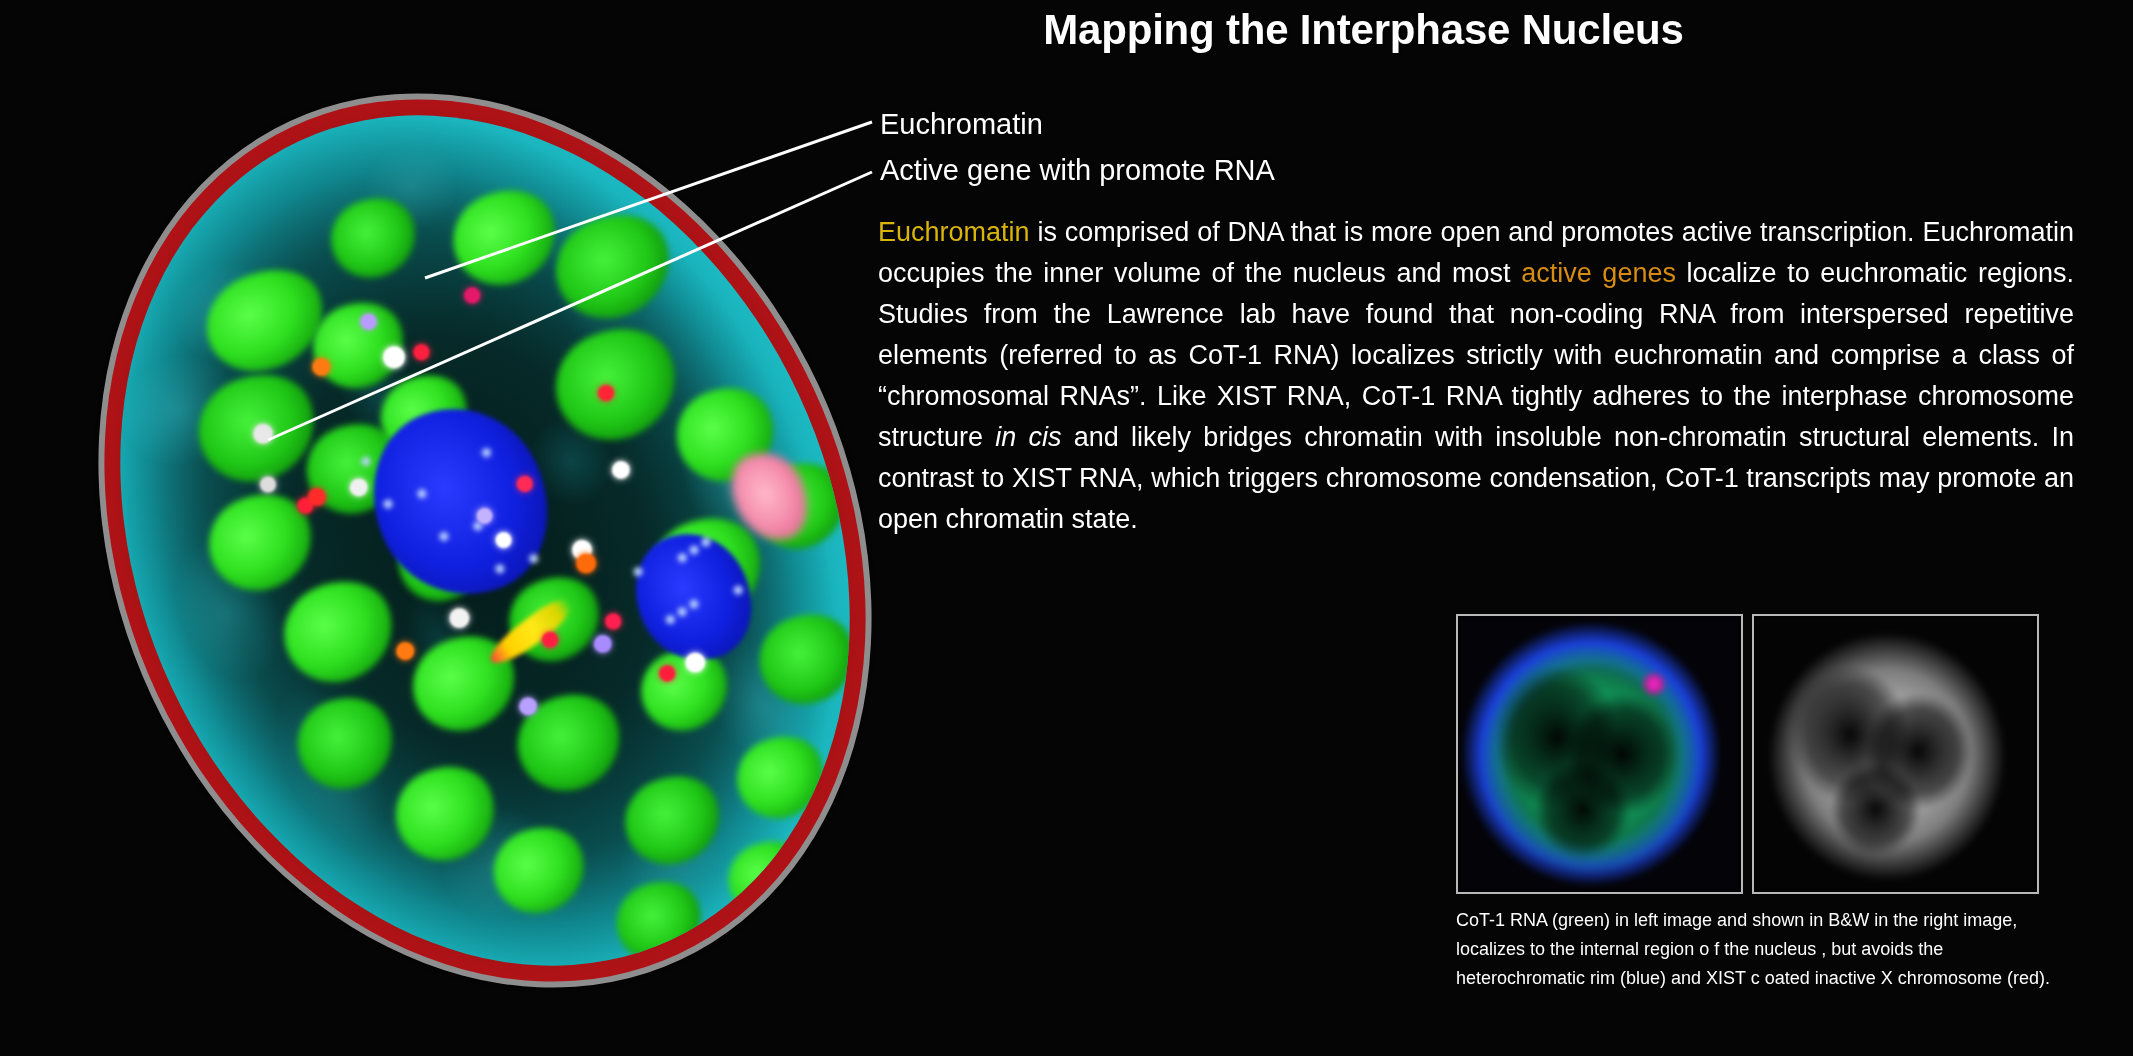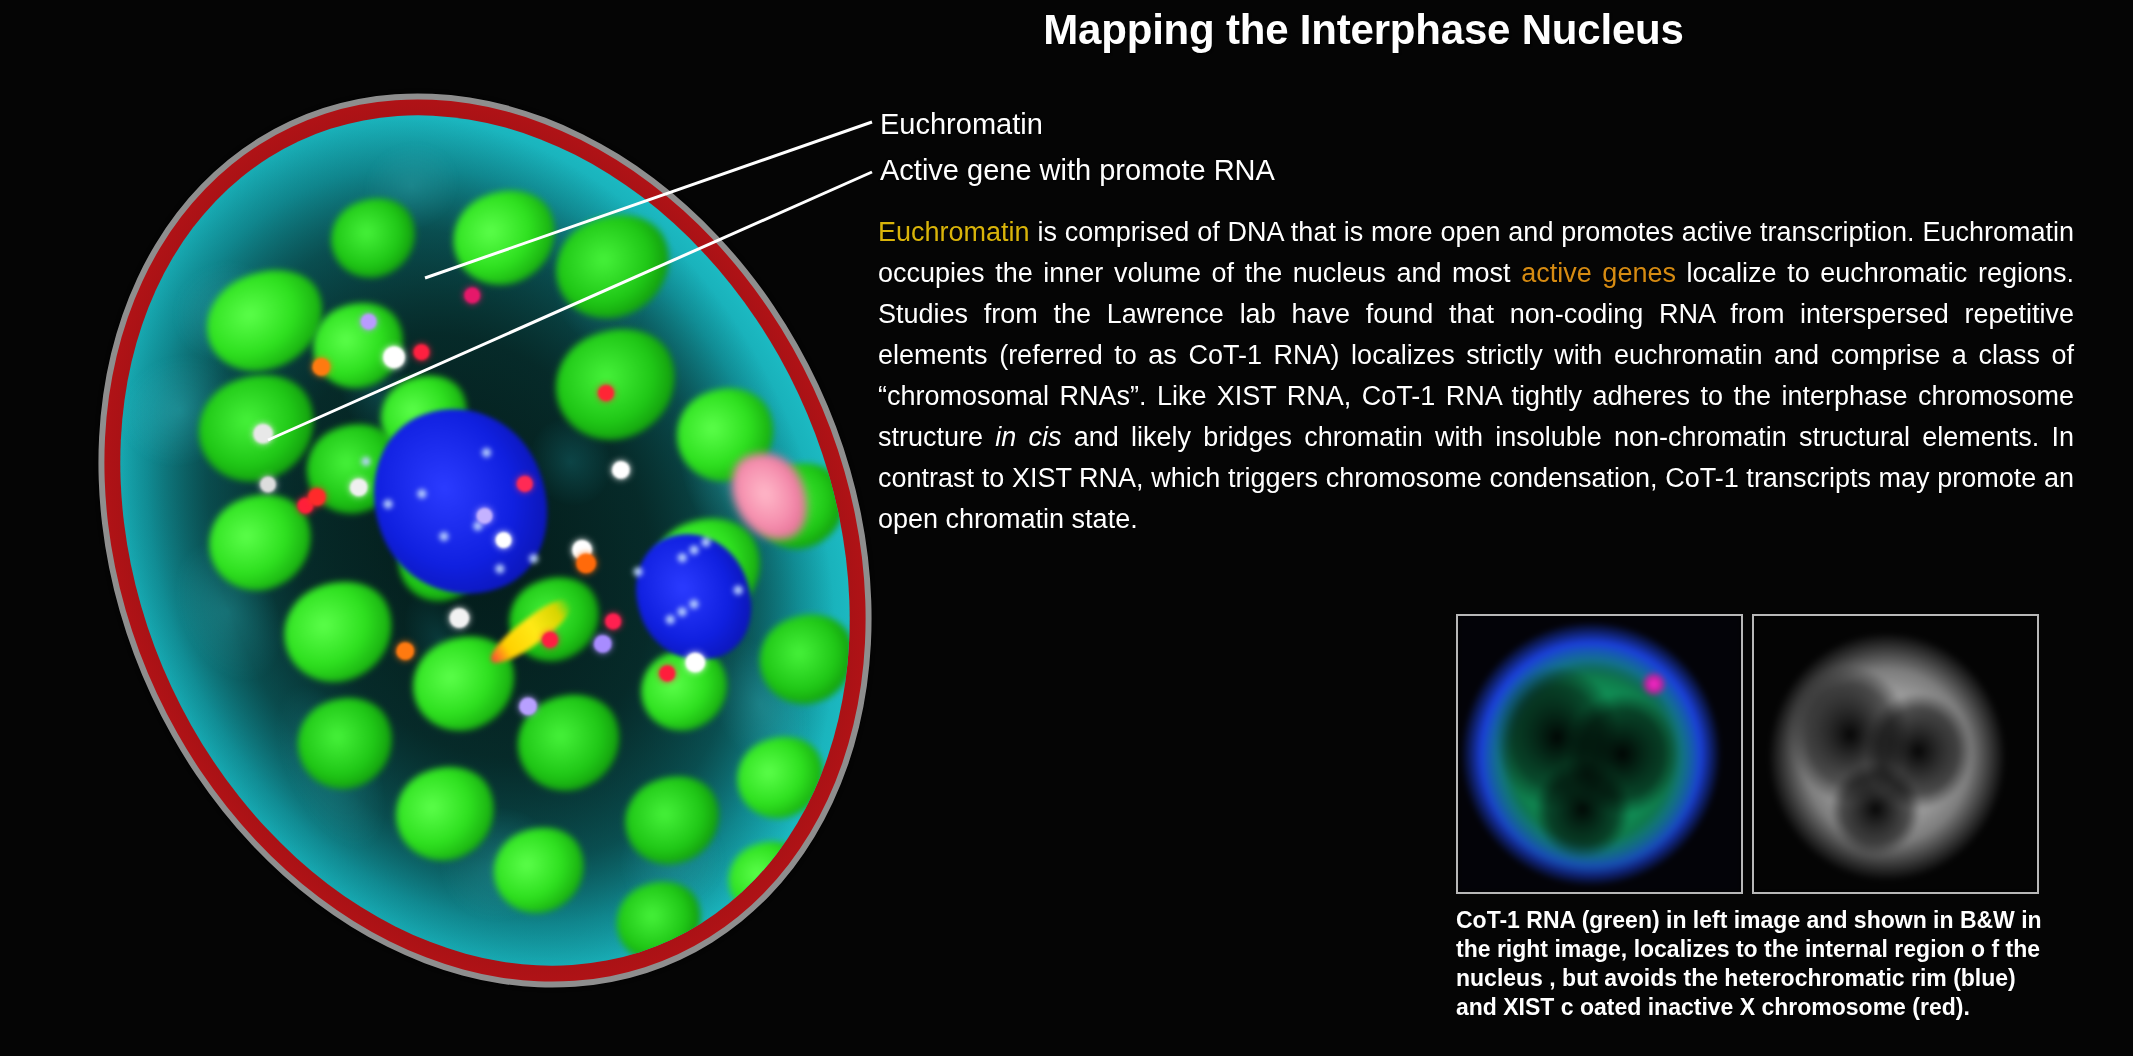--- a/index.html
+++ b/index.html
@@ -201,24 +201,23 @@
     filter: blur(2.5px);
   }
 
   
   #inset-caption {
     position: absolute;
     left: 1456px;
     top: 906px;
     width: 600px;
     color: #ffffff;
-    font-size: 23px;
+    font-size: 18px;
     line-height: 29px;
     text-shadow: 0 0 1px rgba(0,0,0,0.85);
-    font-weight: bold;
   }
 </style>
 </head>
 <body>
 
 <div id="slide-title">
   <span class="t-inner">Mapping the Interphase Nucleus</span>
 </div>
 
 <div id="micrograph">

